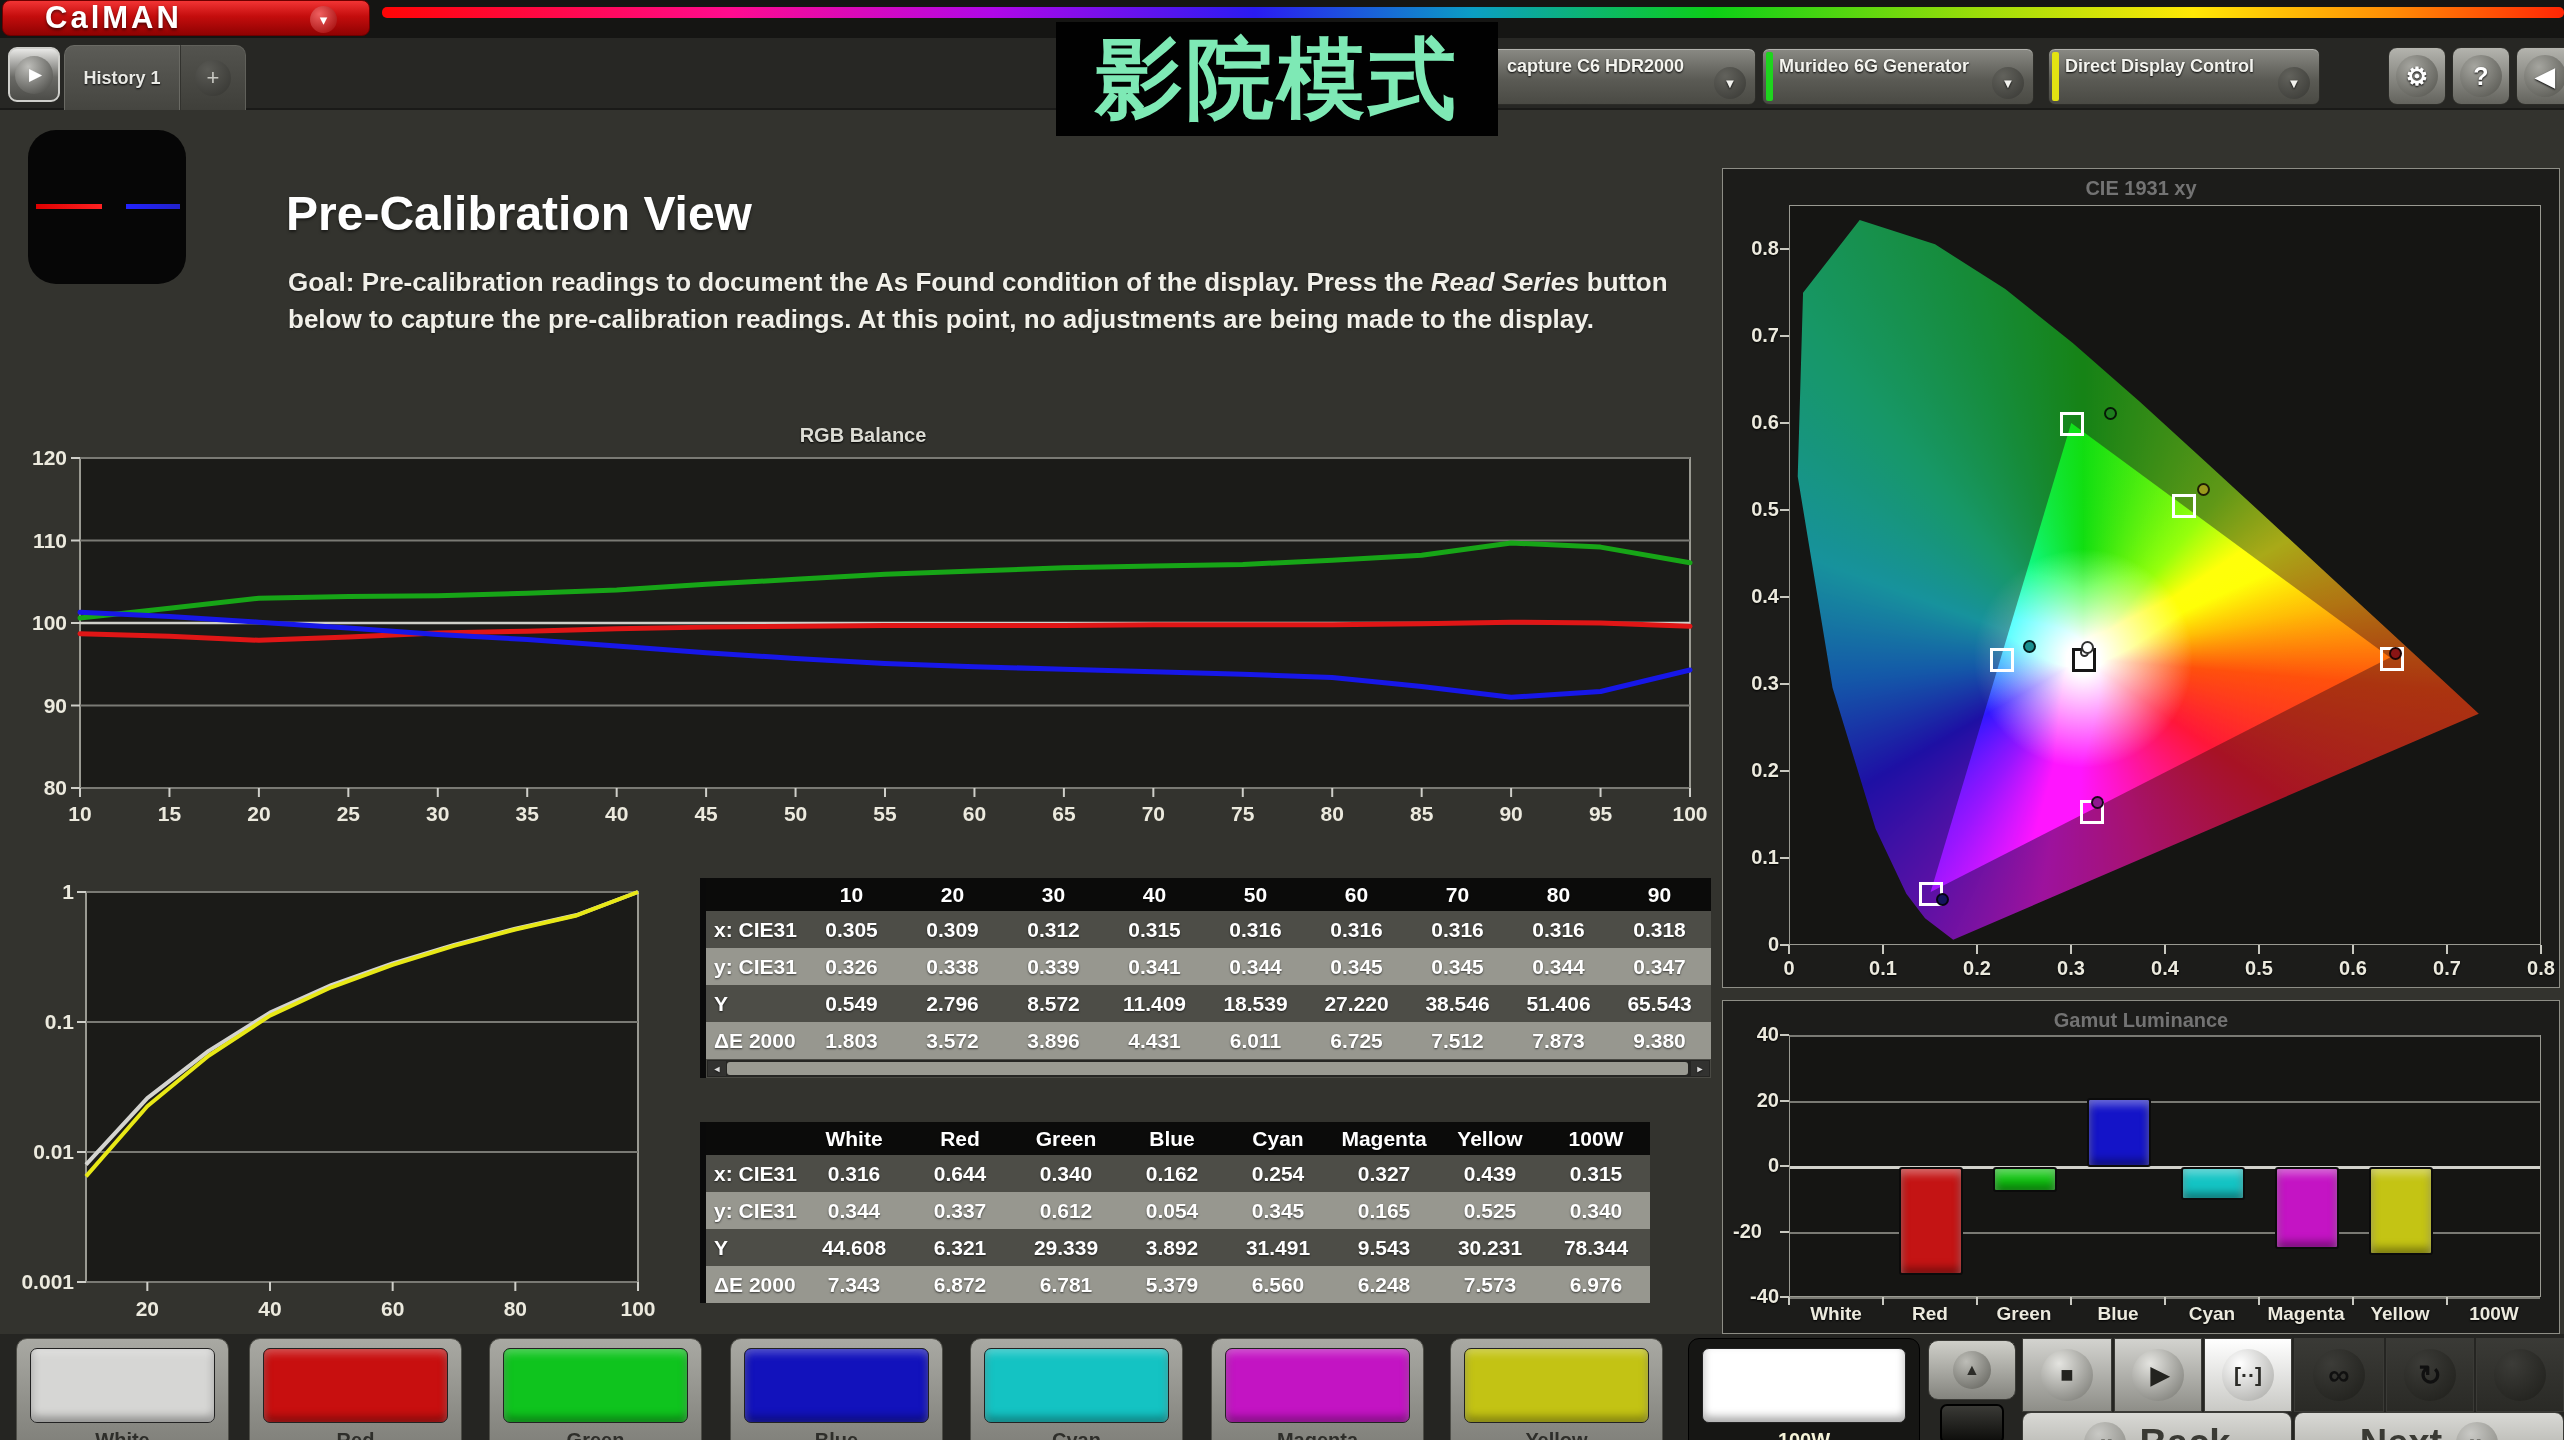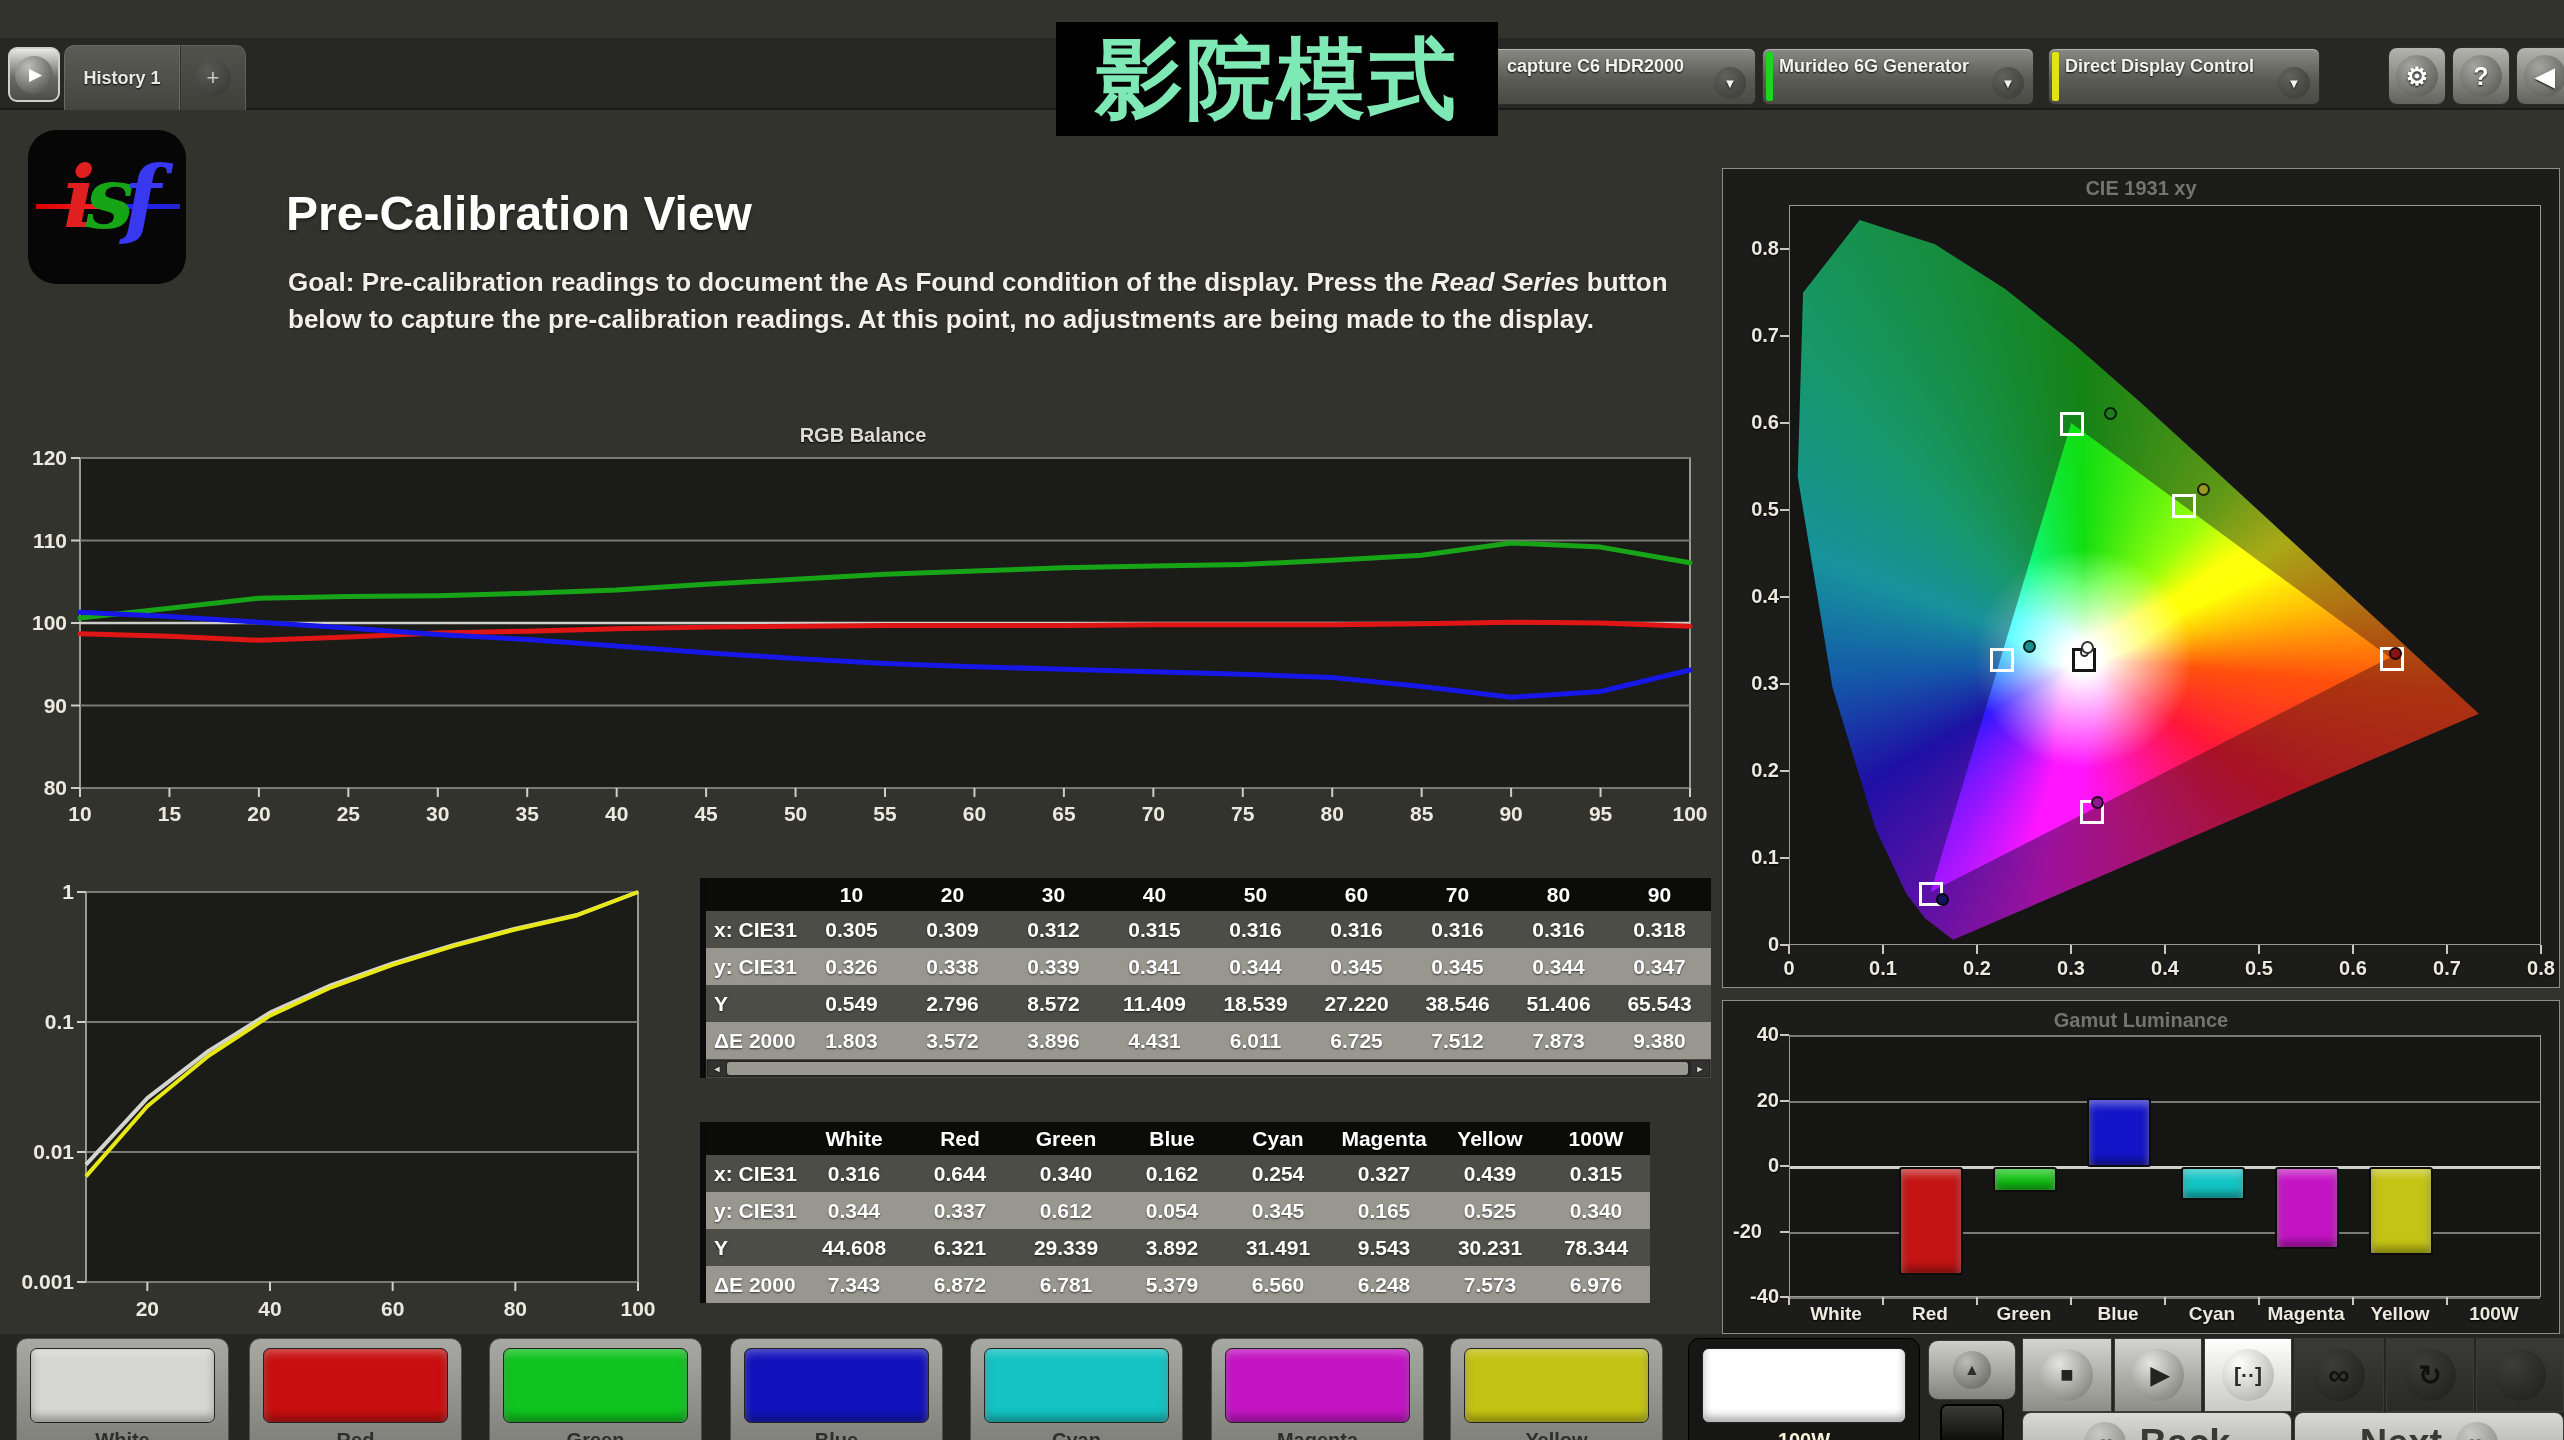--- a/index.html
+++ b/index.html
@@ -120,20 +120,27 @@
     background:linear-gradient(180deg,#d9d9d5,#a5a59f);border:1px solid #3a3a36;
     display:flex;align-items:center;justify-content:center;gap:14px;font-size:38px;font-weight:700;color:#3a3a34;}
   .navbtn .circ{width:42px;height:42px;border-radius:50%;background:radial-gradient(circle at 35% 28%,#c9c9c5,#84847e);
     display:flex;align-items:center;justify-content:center;font-size:30px;color:#3a3a34;}
 </style>
 </head>
 <body>
 
 <div id="screen">
 
+  <div class="topstrip">
+    <div class="calman-btn">
+      <span class="calman-text">CalMAN</span>
+      <span class="calman-chev">▾</span>
+    </div>
+    <div class="rainbow"></div>
+  </div>
 
   <div class="tabrow">
     <div class="runbtn">
       <span class="circ">▶</span>
     </div>
     <div class="tab">
       <span>History 1</span>
     </div>
     <div class="addtab">
       <span class="circ">+</span>
@@ -163,21 +170,20 @@
     </div>
   </div>
 
   <div class="cn-overlay">
     <span>影院模式</span>
   </div>
 
   <div class="isf-logo">
     <div class="lred"></div>
     <div class="lblue"></div>
-    <div class="isf-text"><span class="i">i</span><span class="s">s</span><span class="f">f</span></div>
   </div>
   <div class="page-title">Pre-Calibration View</div>
   <div class="goal">
     <span>Goal: Pre-calibration readings to document the As Found condition of the display. Press the </span><i>Read Series</i><span> button</span><br>
     <span>below to capture the pre-calibration readings. At this point, no adjustments are being made to the display.</span>
   </div>
 
   <div class="chart-title" style="left:18px;top:424px;width:1690px;">RGB Balance</div>
   <svg id="rgbChart" style="position:absolute;left:18px;top:446px;" width="1690" height="400">
       <rect x="62" y="12" width="1610" height="330" fill="#1b1b18" stroke="#9a9a92" stroke-width="2"></rect>

